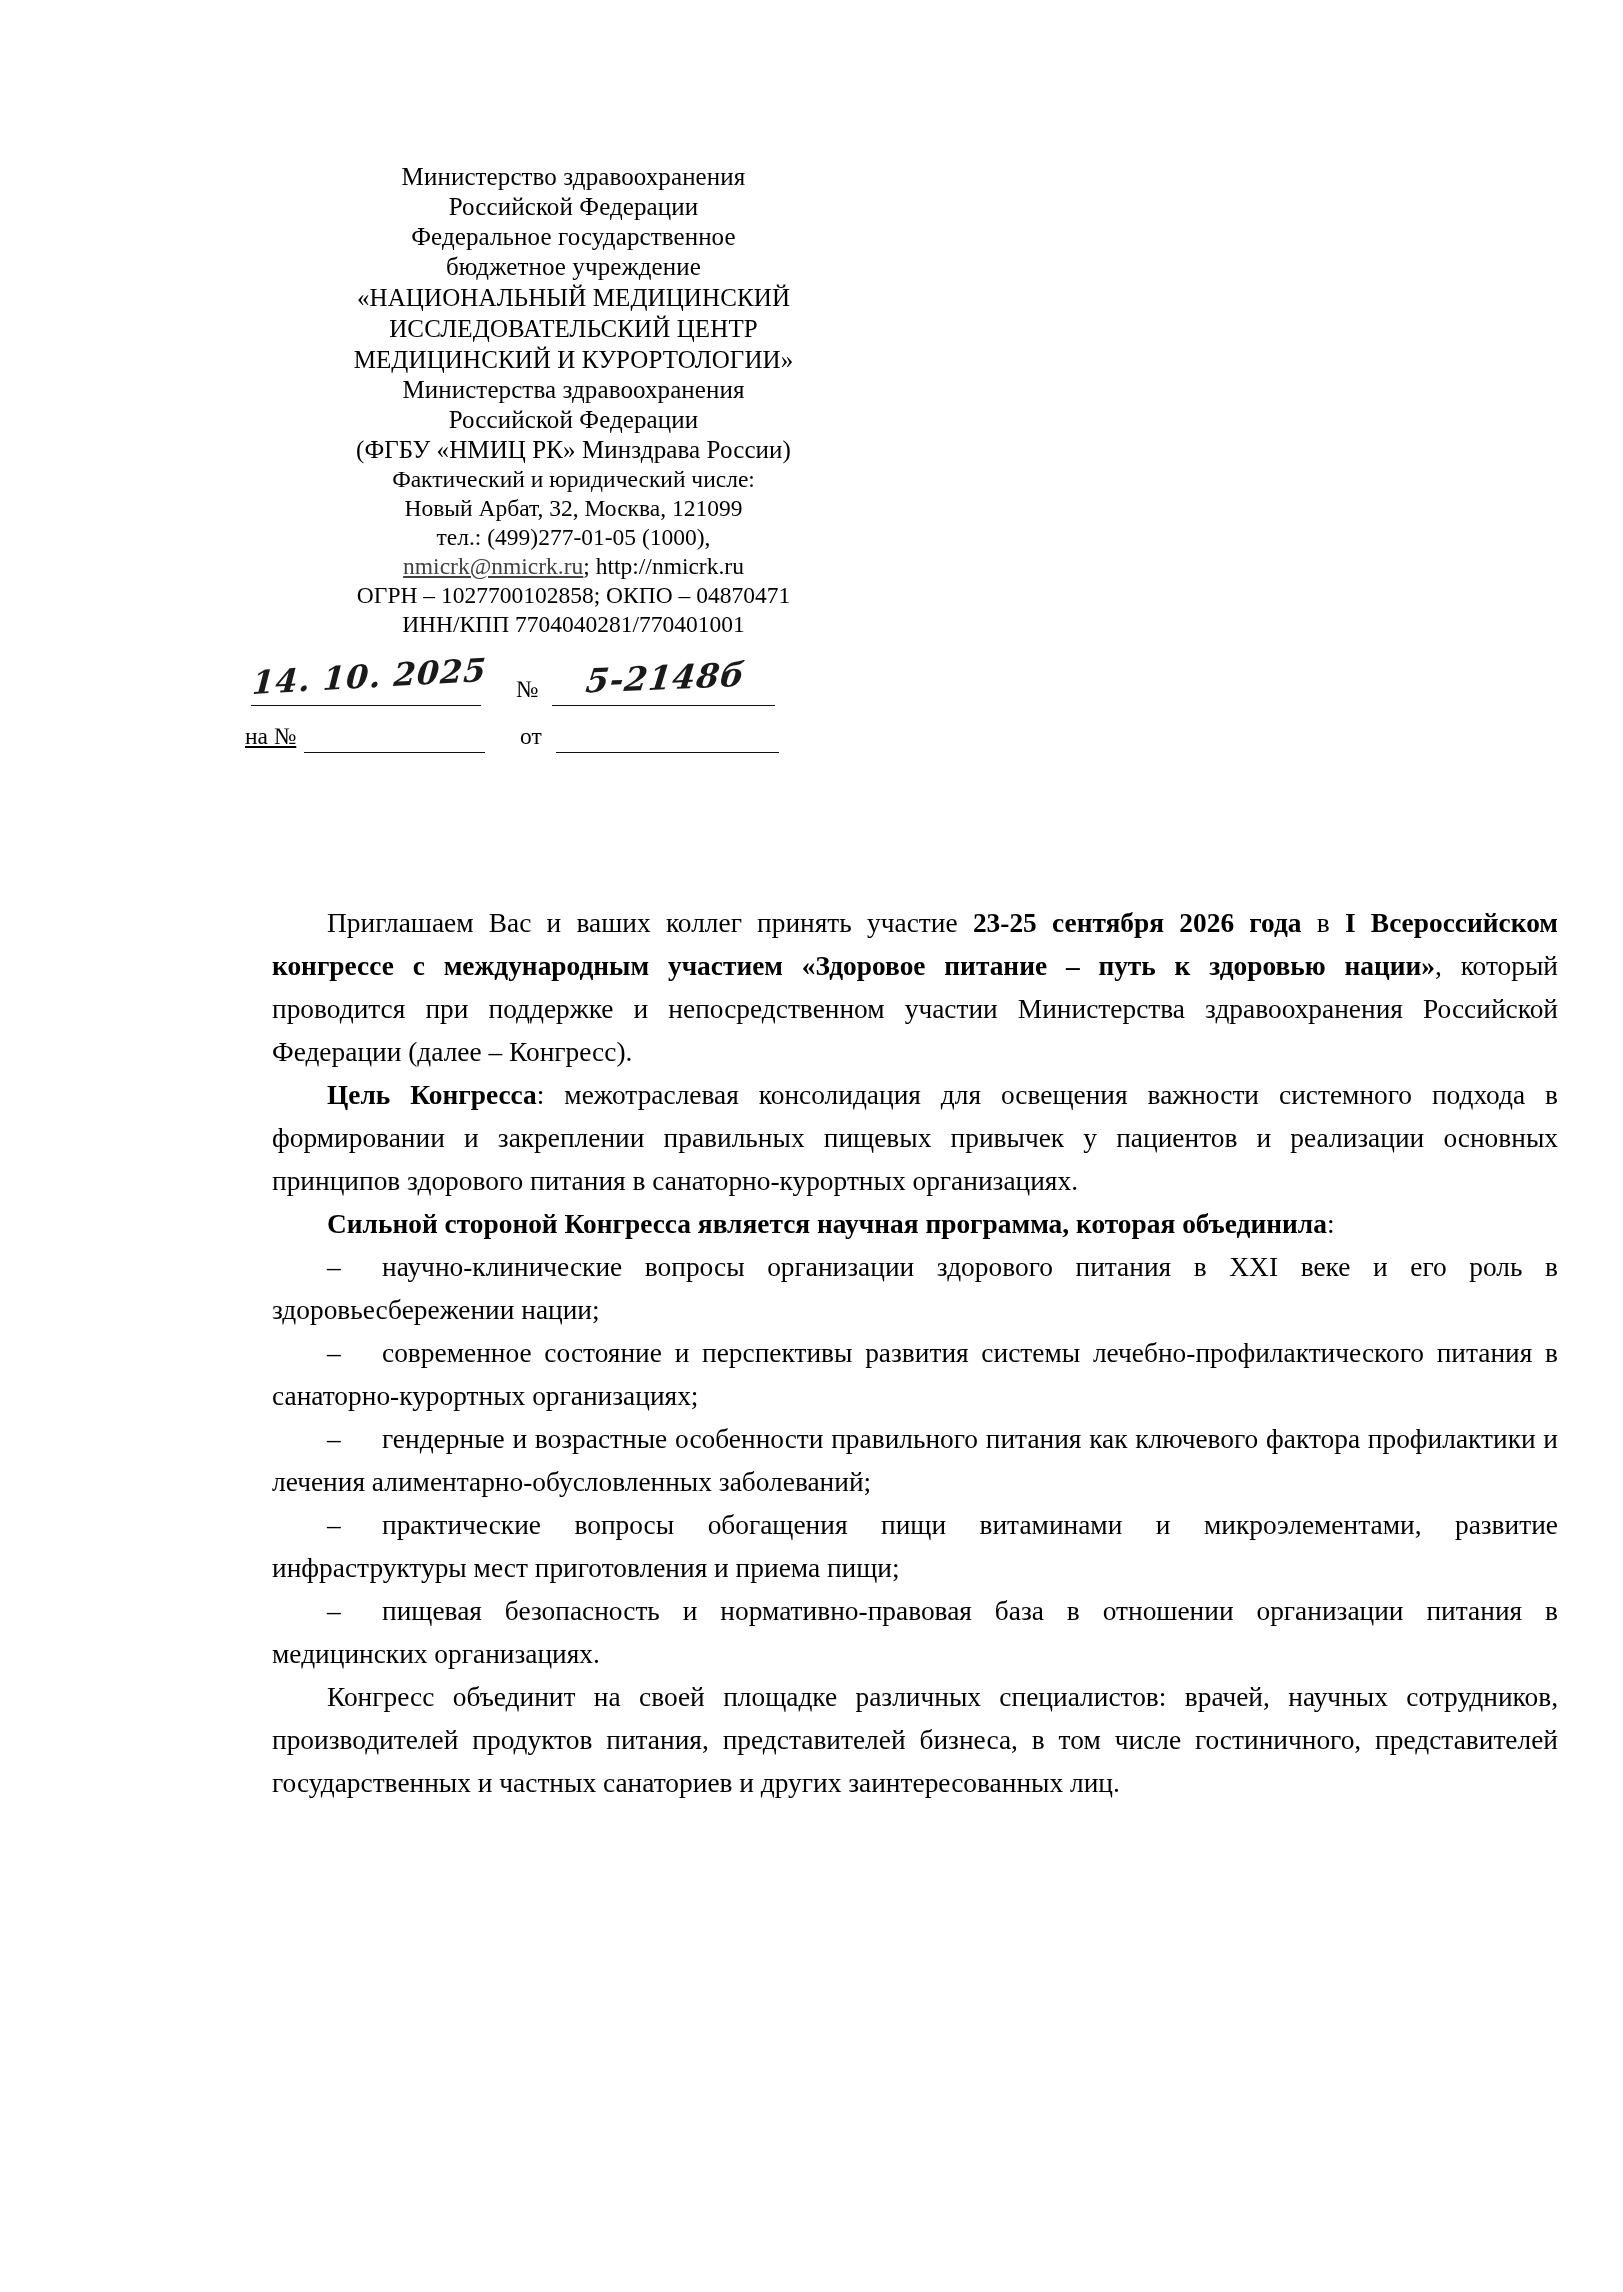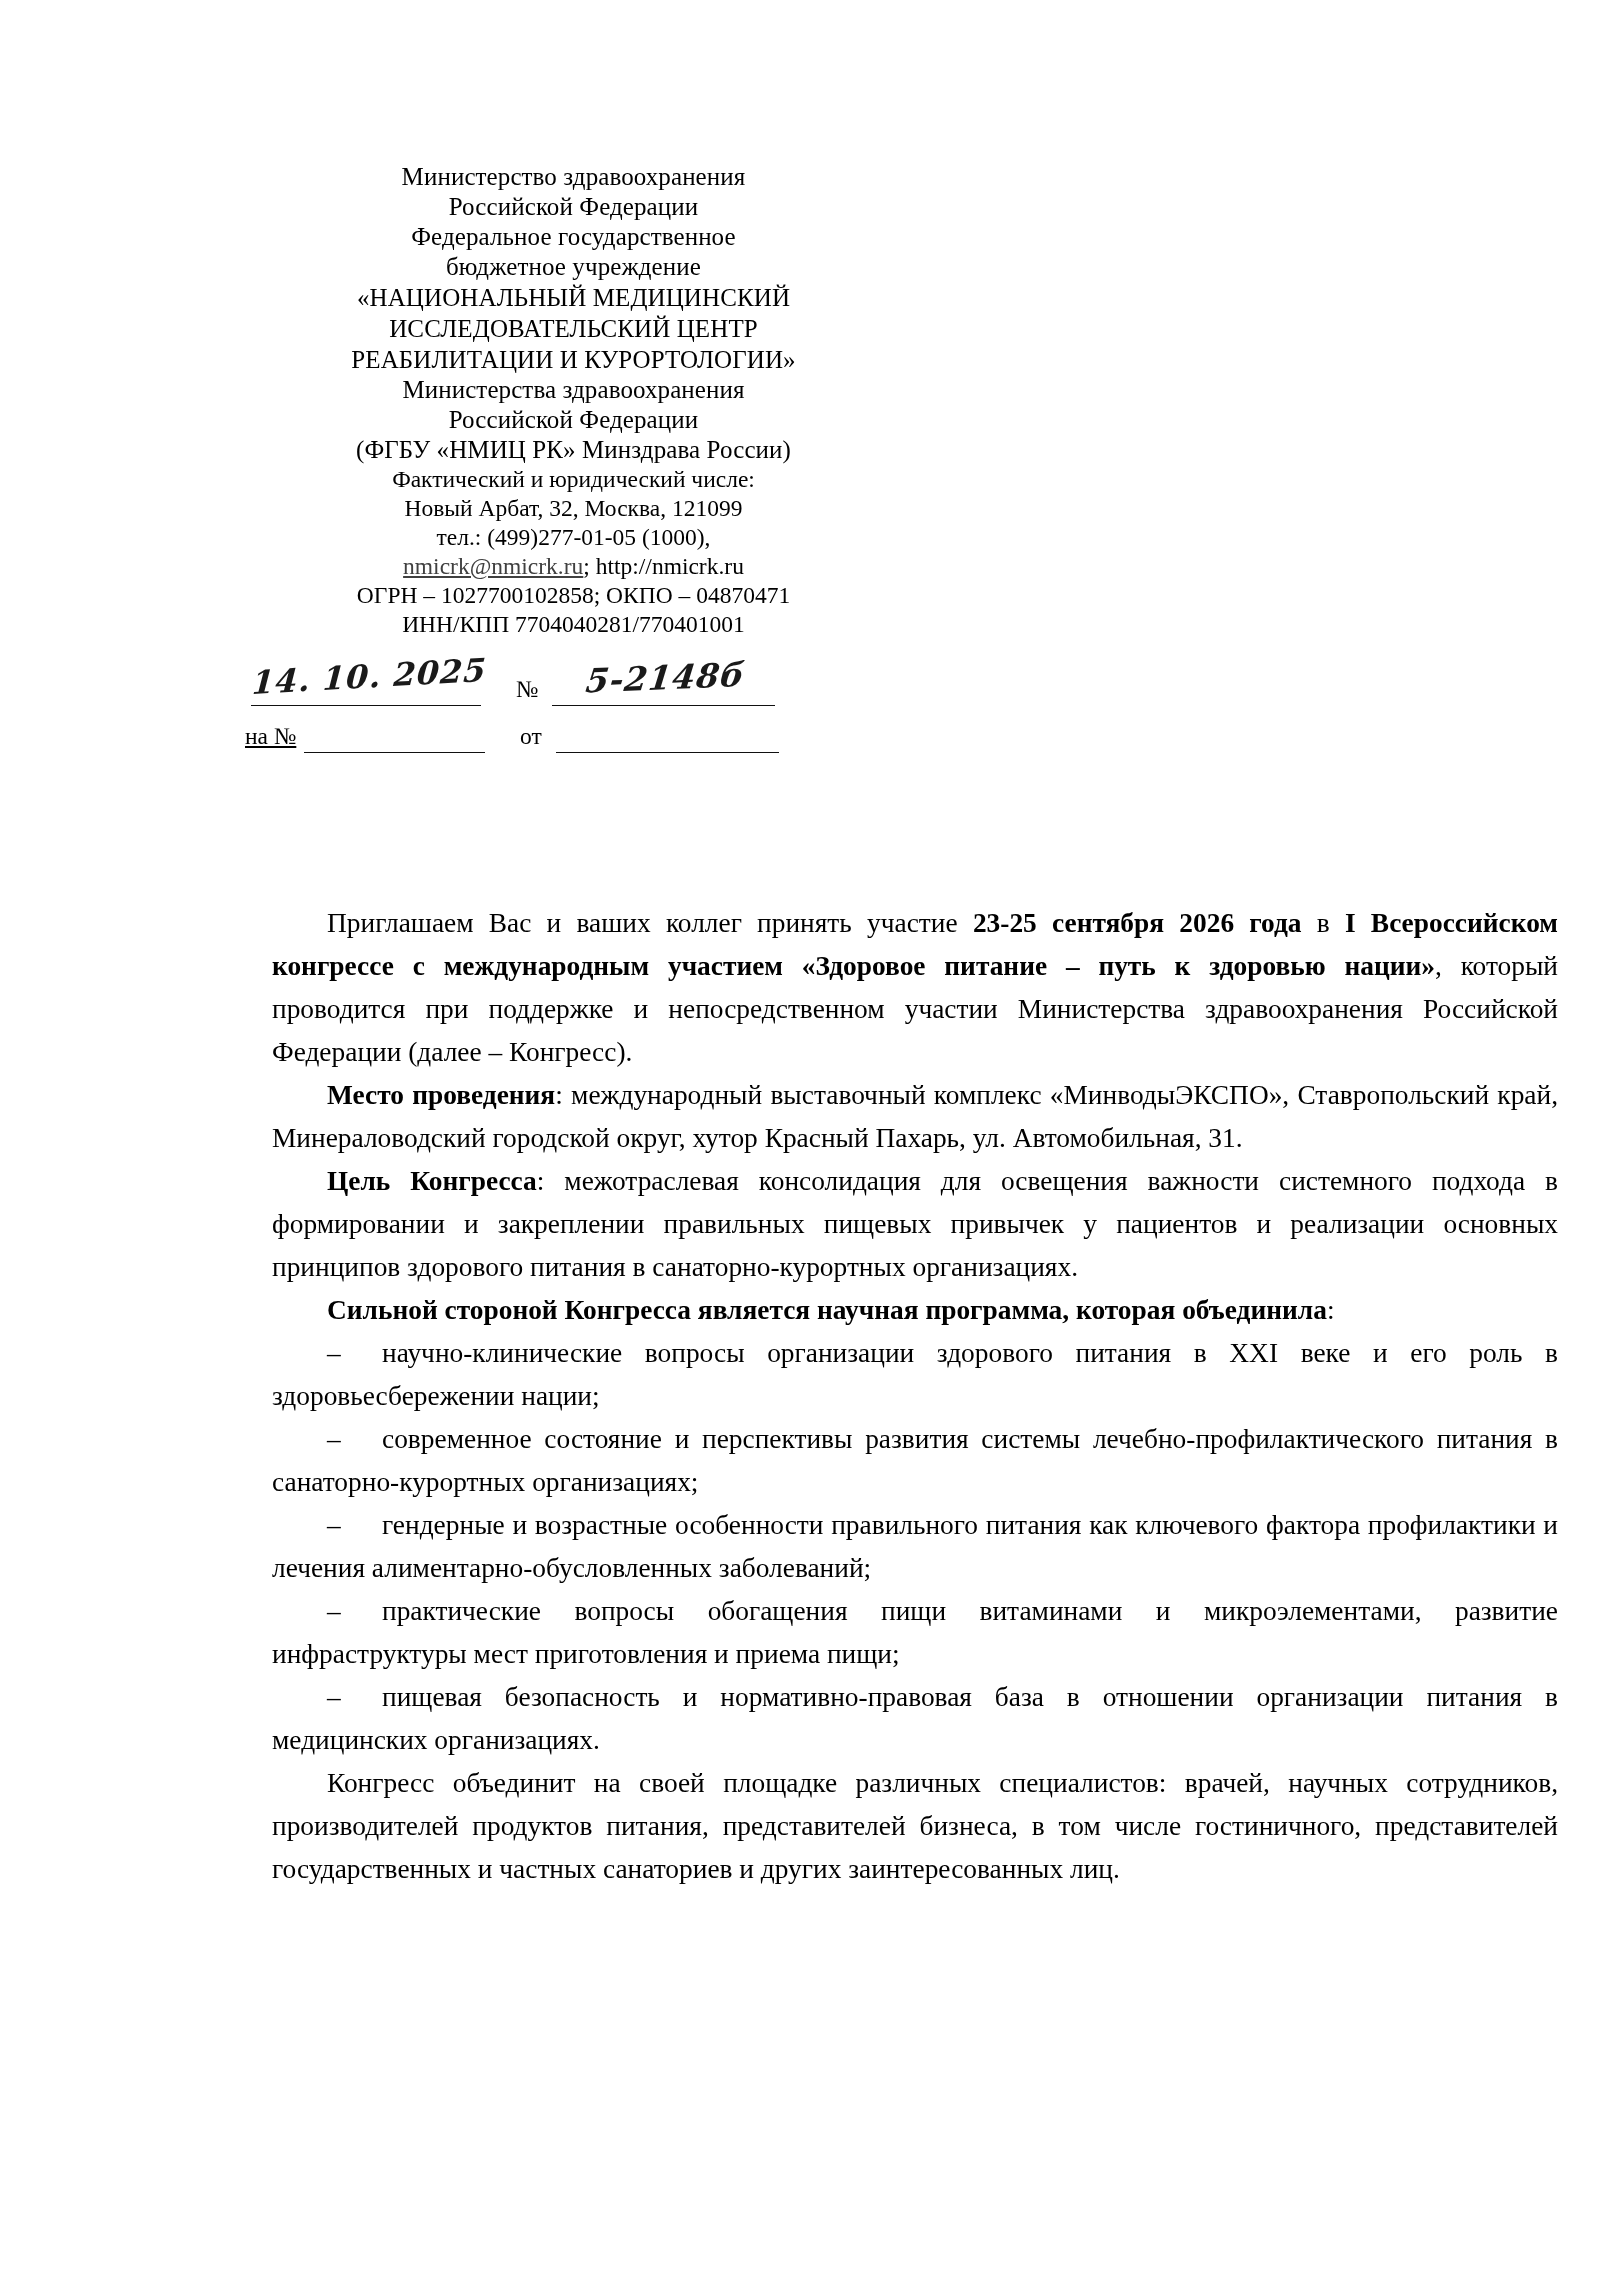--- a/index.html
+++ b/index.html
@@ -144,21 +144,21 @@
 
 <div class="page">
 
   <div class="letterhead">
     <div class="lh-line">Министерство здравоохранения</div>
     <div class="lh-line">Российской Федерации</div>
     <div class="lh-line">Федеральное государственное</div>
     <div class="lh-line">бюджетное учреждение</div>
     <div class="lh-line caps">«НАЦИОНАЛЬНЫЙ МЕДИЦИНСКИЙ</div>
     <div class="lh-line caps">ИССЛЕДОВАТЕЛЬСКИЙ ЦЕНТР</div>
-    <div class="lh-line caps">РЕАБИЛИТАЦИИ И КУРОРТОЛОГИИ»</div>
+    <div class="lh-line caps">МЕДИЦИНСКИЙ И КУРОРТОЛОГИИ»</div>
     <div class="lh-line">Министерства здравоохранения</div>
     <div class="lh-line">Российской Федерации</div>
     <div class="lh-line">(ФГБУ «НМИЦ РК» Минздрава России)</div>
 
     <div class="lh-sub">Фактический и юридический числе:</div>
     <div class="lh-sub">Новый Арбат, 32, Москва, 121099</div>
     <div class="lh-sub">тел.: (499)277-01-05 (1000),</div>
     <div class="lh-sub"><a class="maillink" href="#">nmicrk@nmicrk.ru</a><span>; </span><span class="plainlink">http://nmicrk.ru</span></div>
     <div class="lh-sub">ОГРН – 1027700102858; ОКПО – 04870471</div>
     <div class="lh-sub">ИНН/КПП 7704040281/770401001</div>
@@ -182,21 +182,20 @@
       <div class="ref-label">от</div>
       <div class="ref-rule rule-num"></div>
     </div>
   </div>
 
 
   <div class="body">
 
     <p><span>Приглашаем Вас и ваших коллег принять участие </span><b>23-25 сентября 2026 года</b><span> в </span><b>I Всероссийском конгрессе с международным участием «Здоровое питание – путь к здоровью нации»</b><span>, который проводится при поддержке и непосредственном участии Министерства здравоохранения Российской Федерации (далее – Конгресс).</span></p>
 
-    <p><b>Место проведения</b><span>: международный выставочный комплекс «МинводыЭКСПО», Ставропольский край, Минераловодский городской округ, хутор Красный Пахарь, ул. Автомобильная, 31.</span></p>
 
     <p><b>Цель Конгресса</b><span>: межотраслевая консолидация для освещения важности системного подхода в формировании и закреплении правильных пищевых привычек у пациентов и реализации основных принципов здорового питания в санаторно-курортных организациях.</span></p>
 
     <p><b>Сильной стороной Конгресса является научная программа, которая объединила</b><span>:</span></p>
 
     <p class="bullet"><span class="dash">–</span><span>научно-клинические вопросы организации здорового питания в XXI веке и его роль в здоровьесбережении нации;</span></p>
     <p class="bullet"><span class="dash">–</span><span>современное состояние и перспективы развития системы лечебно-профилактического питания в санаторно-курортных организациях;</span></p>
     <p class="bullet"><span class="dash">–</span><span>гендерные и возрастные особенности правильного питания как ключевого фактора профилактики и лечения алиментарно-обусловленных заболеваний;</span></p>
     <p class="bullet"><span class="dash">–</span><span>практические вопросы обогащения пищи витаминами и микроэлементами, развитие инфраструктуры мест приготовления и приема пищи;</span></p>
     <p class="bullet"><span class="dash">–</span><span>пищевая безопасность и нормативно-правовая база в отношении организации питания в медицинских организациях.</span></p>

